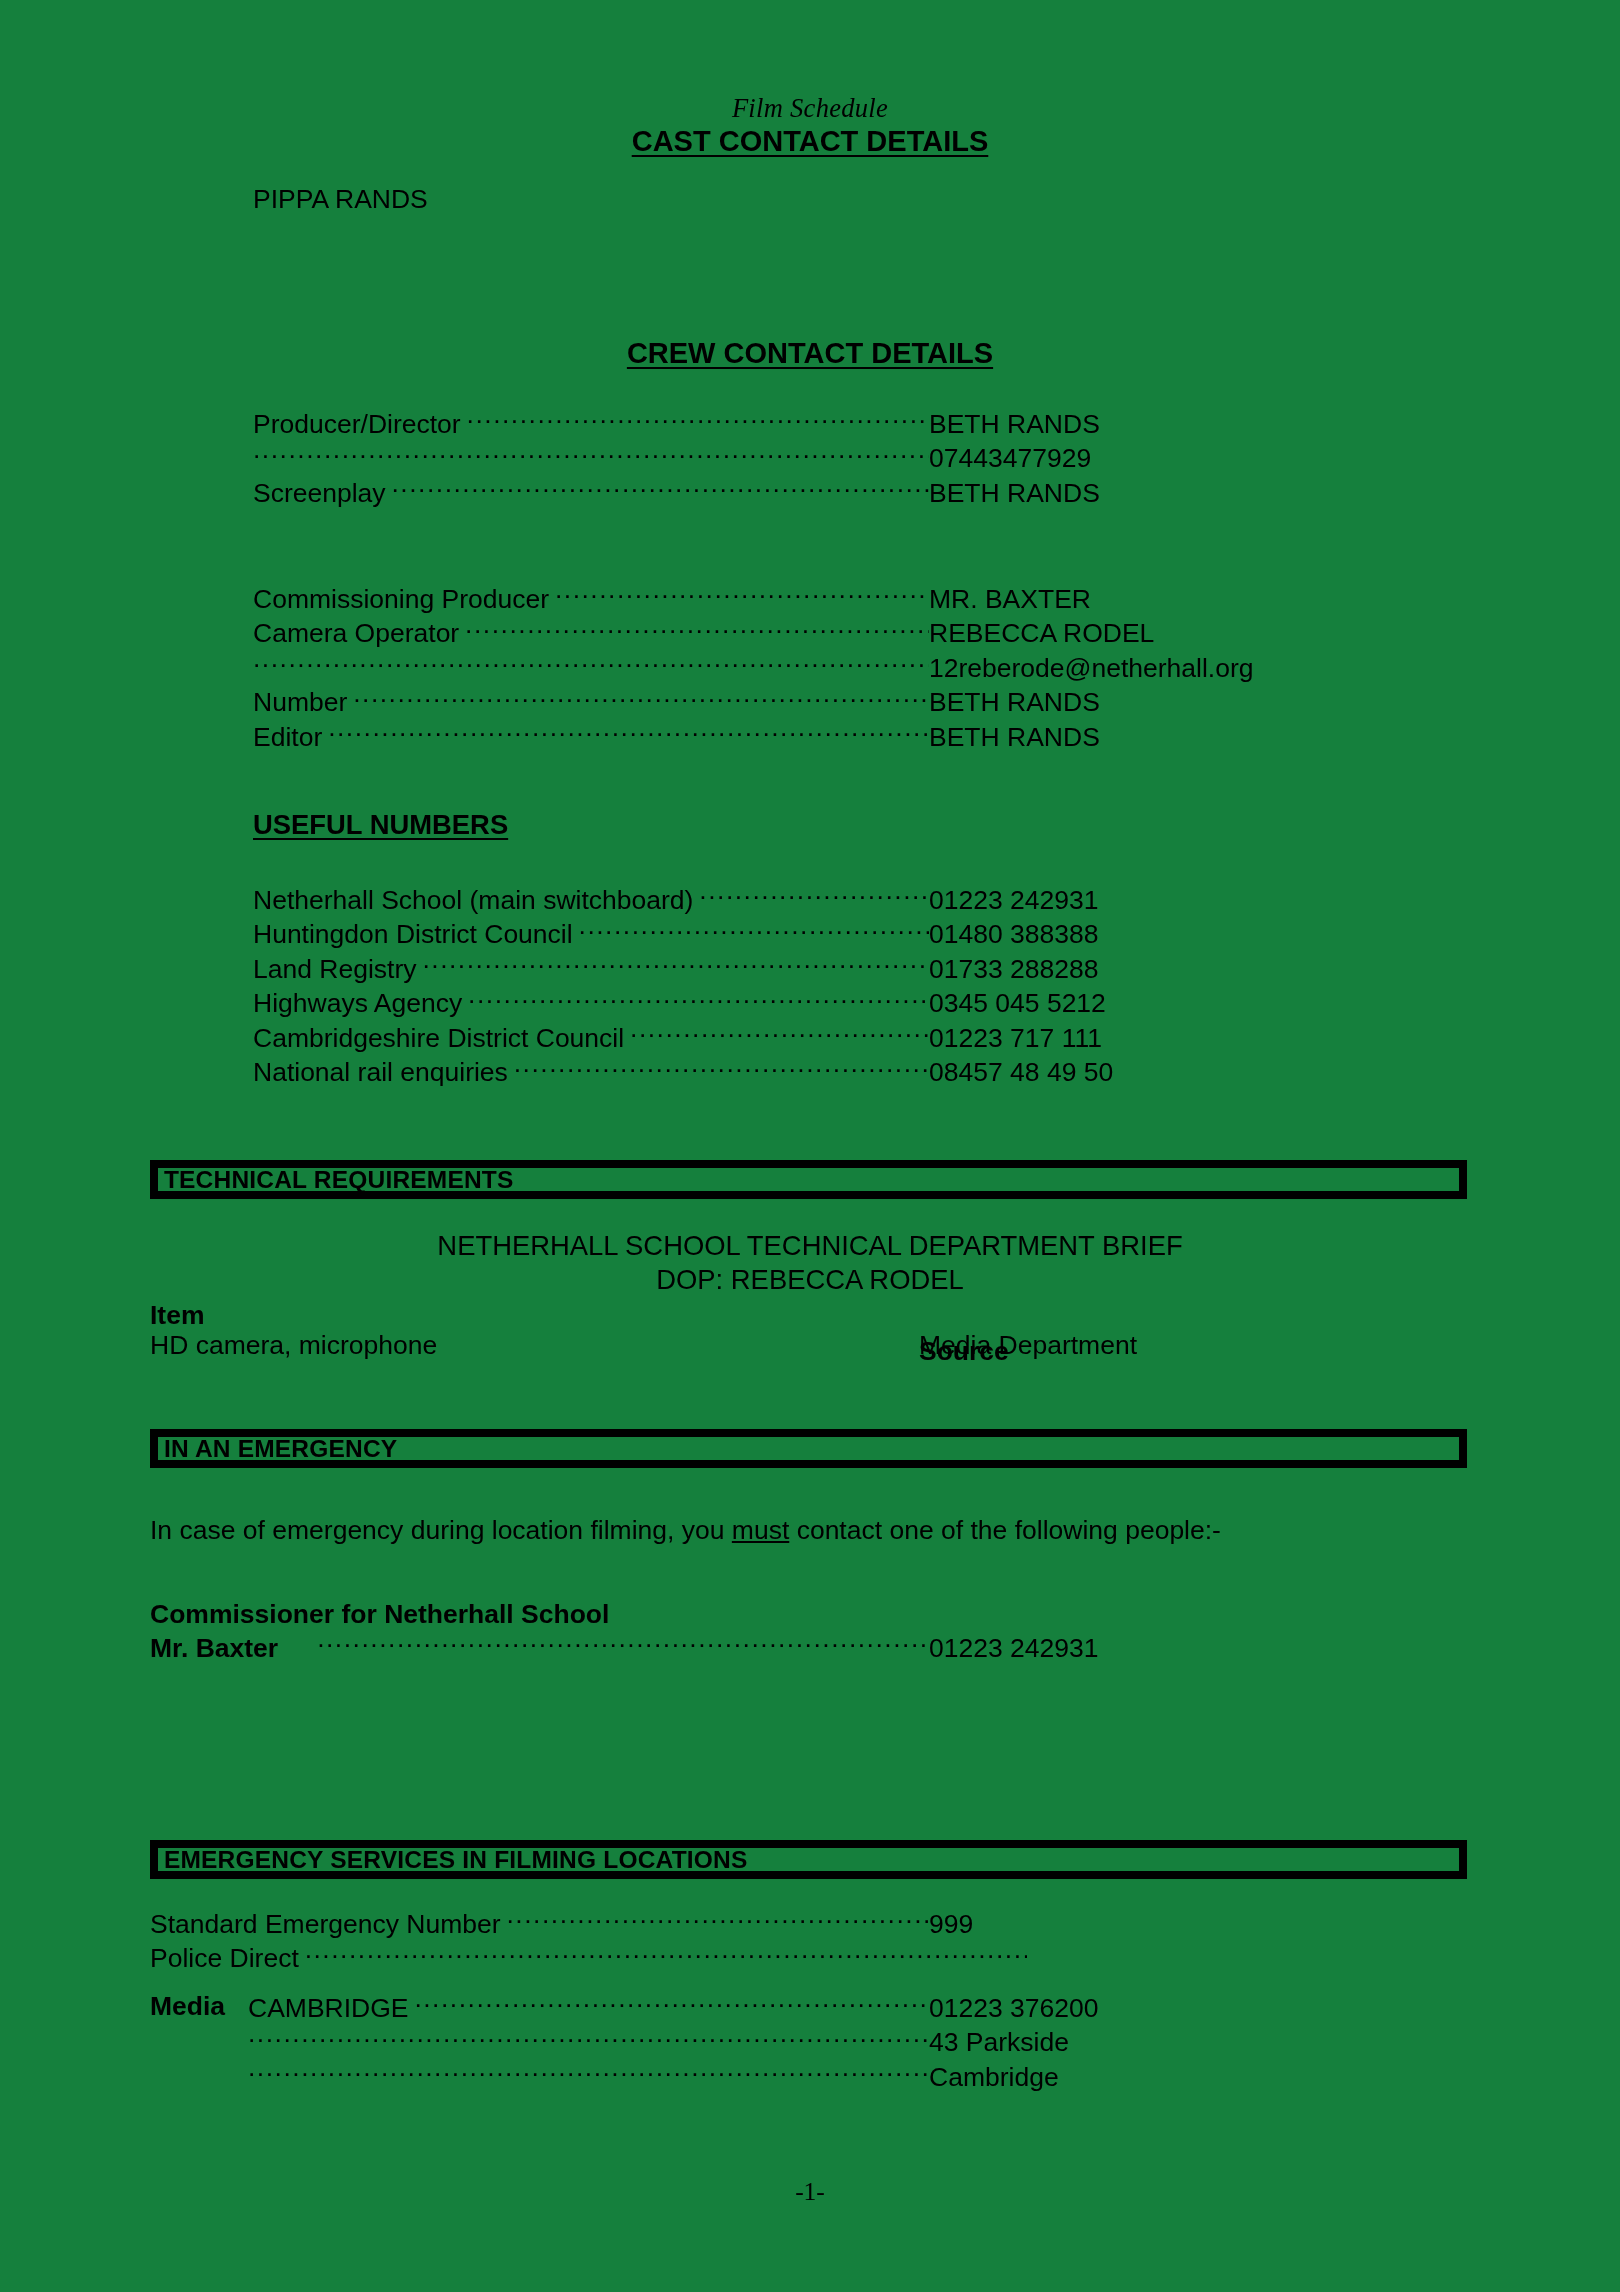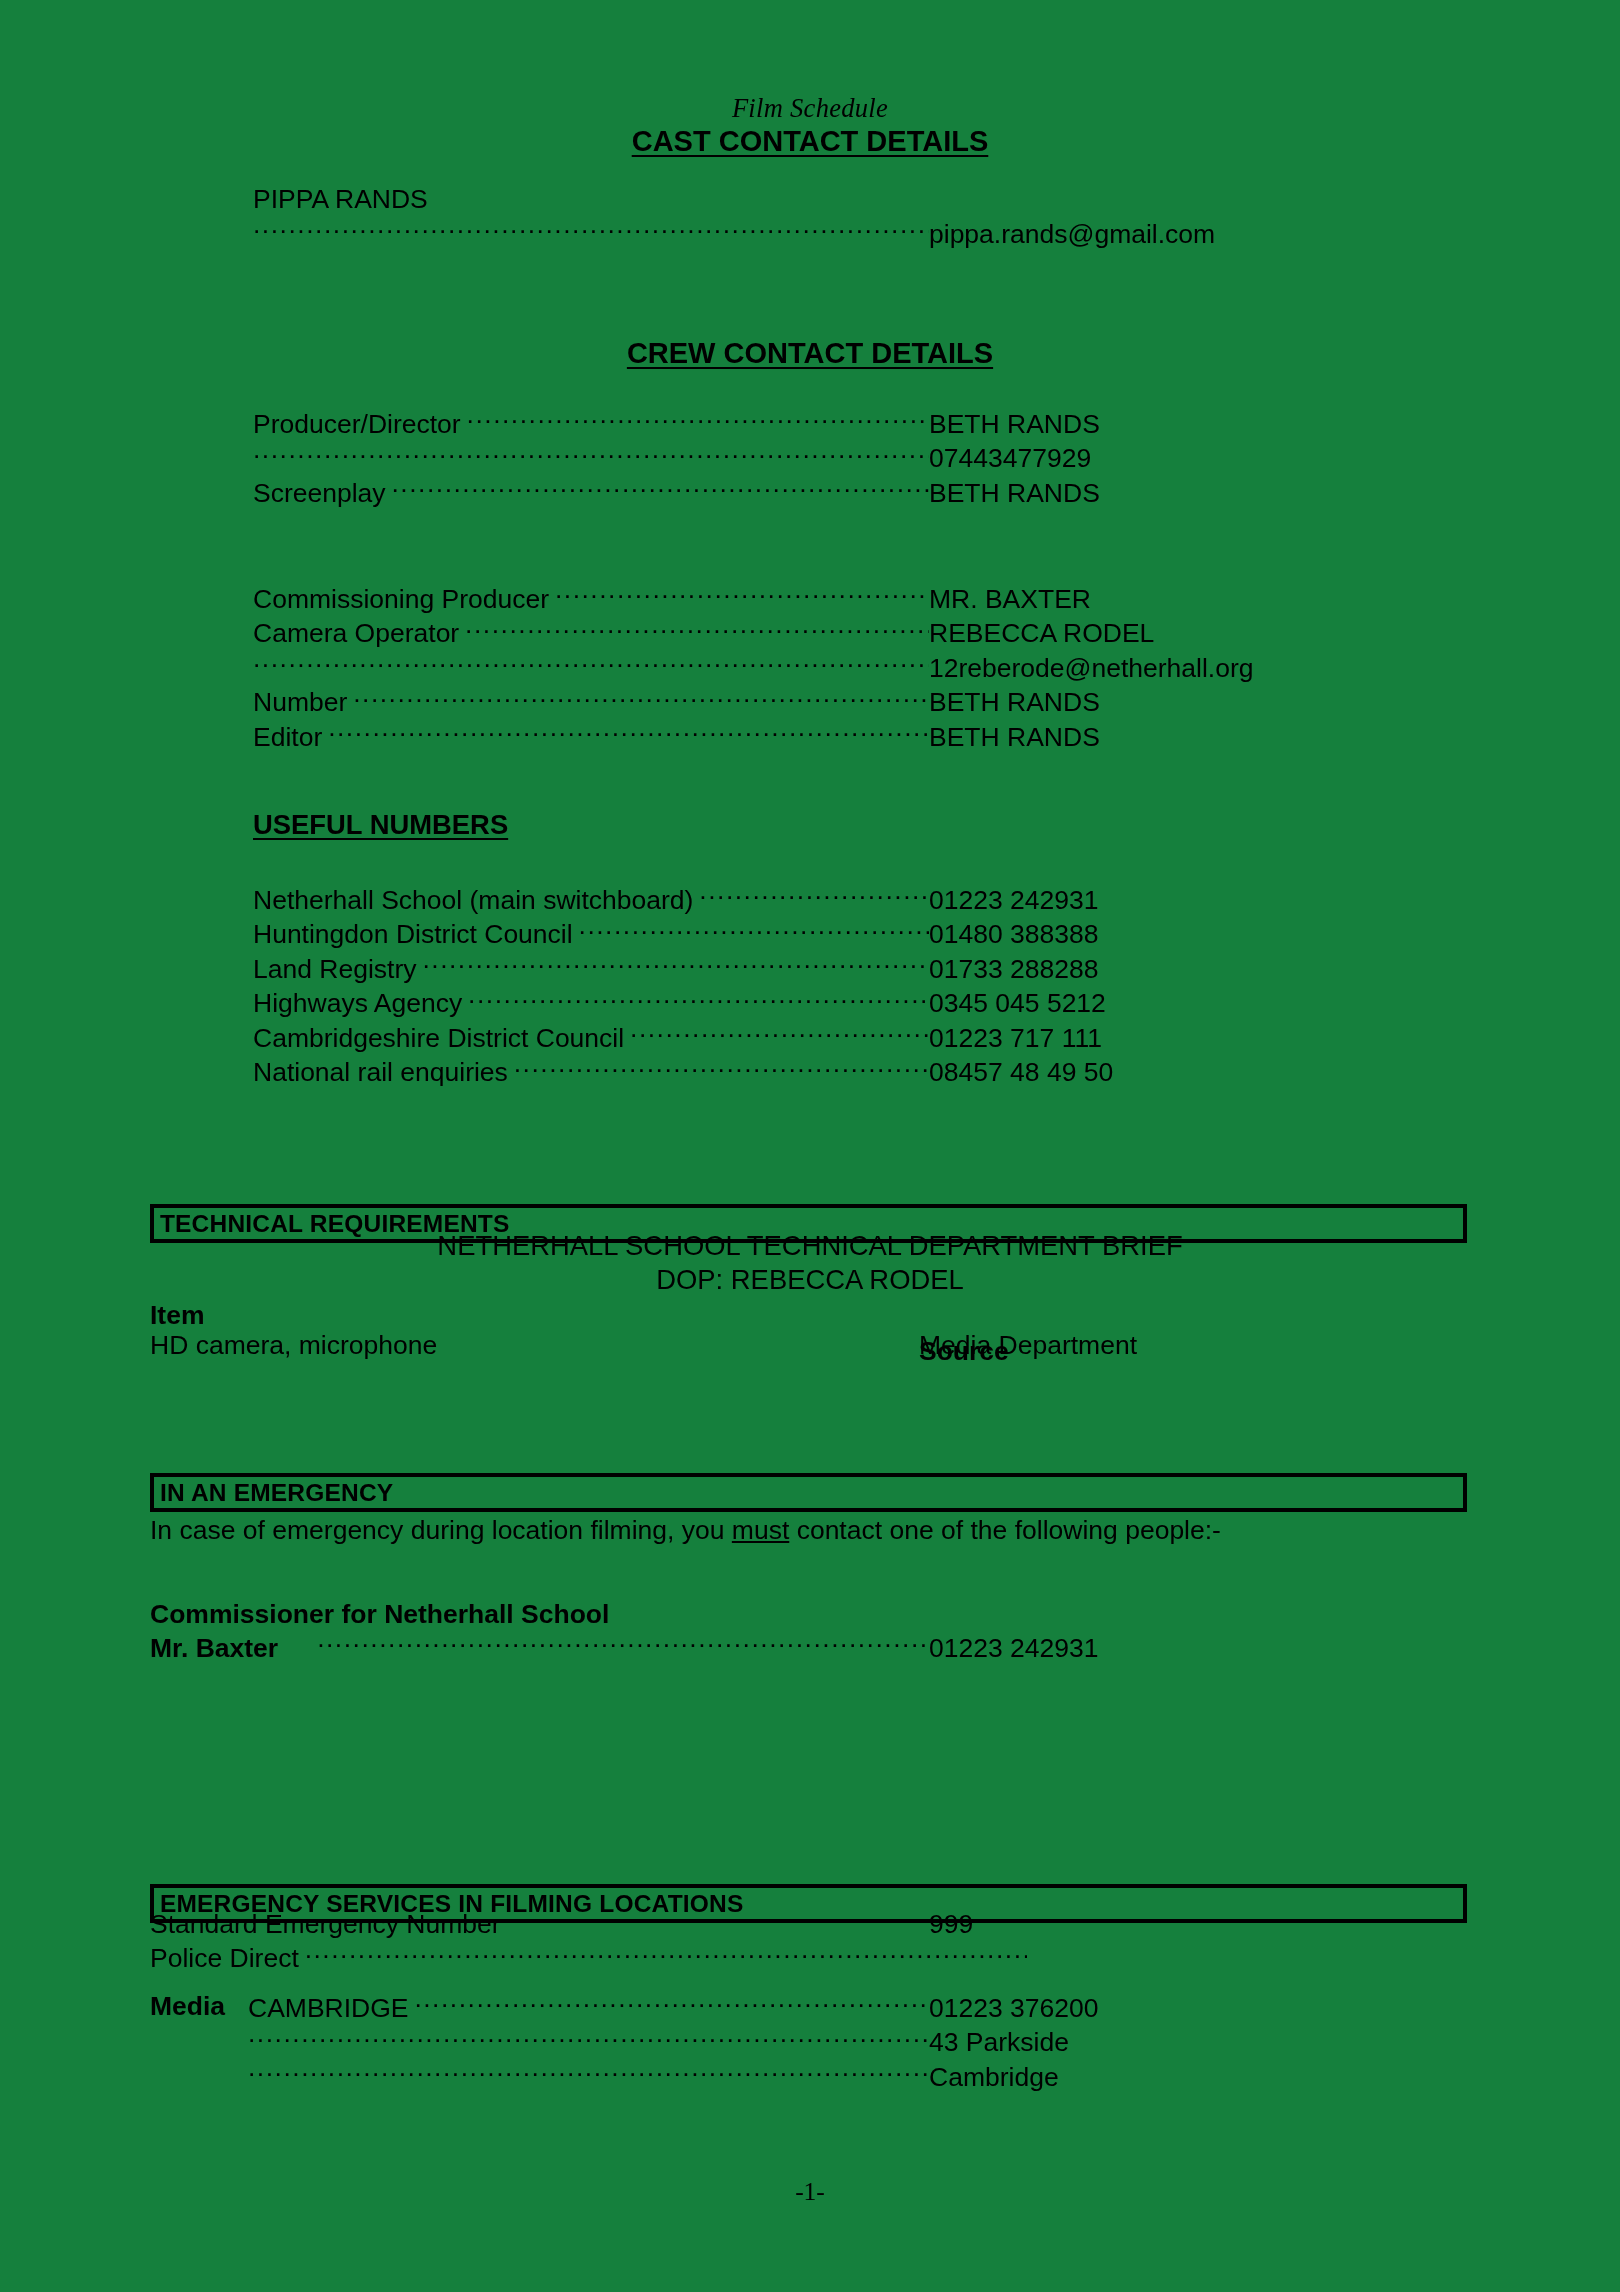--- a/index.html
+++ b/index.html
@@ -100,25 +100,24 @@
   .val-col  { width: 510px; }
 
   .blankrow .lbl { padding-right: 0; }
 
   
   .section-bar {
     position: absolute;
     left: 150px;
     width: 1317px;
     height: 39px;
-    border: 4px solid #000000;
+    border: 8px solid #000000;
     box-sizing: border-box;
     display: flex;
     align-items: center;
-    margin-top: 44px;
   }
   .section-bar .bar-label {
     font-size: 24.5px;
     font-weight: bold;
     padding-left: 5.9px;
     letter-spacing: 0.2px;
   }
 
   
   .centered-line {
@@ -166,27 +165,20 @@
 
   <div class="doc-supertitle">Film Schedule</div>
   <div class="doc-title"><span>CAST CONTACT DETAILS</span></div>
 
   <div class="rows" style="left:253px; top:182px; width:1186px;">
 
     <div class="row">
       <div class="val val-col">PIPPA RANDS</div>
     </div>
 
-    <div class="row blankrow">
-      <div class="lead-col">
-        <div class="lbl"></div>
-        <div class="leader"></div>
-      </div>
-      <div class="val val-col">pippa.rands@gmail.com</div>
-    </div>
 
   </div>
 
   <div class="section-heading" style="top:337px;"><span>CREW CONTACT DETAILS</span></div>
 
   <div class="rows" style="left:253px; top:406px; width:1186px;">
 
     <div class="row">
       <div class="lead-col">
         <div class="lbl">Producer/Director</div>

